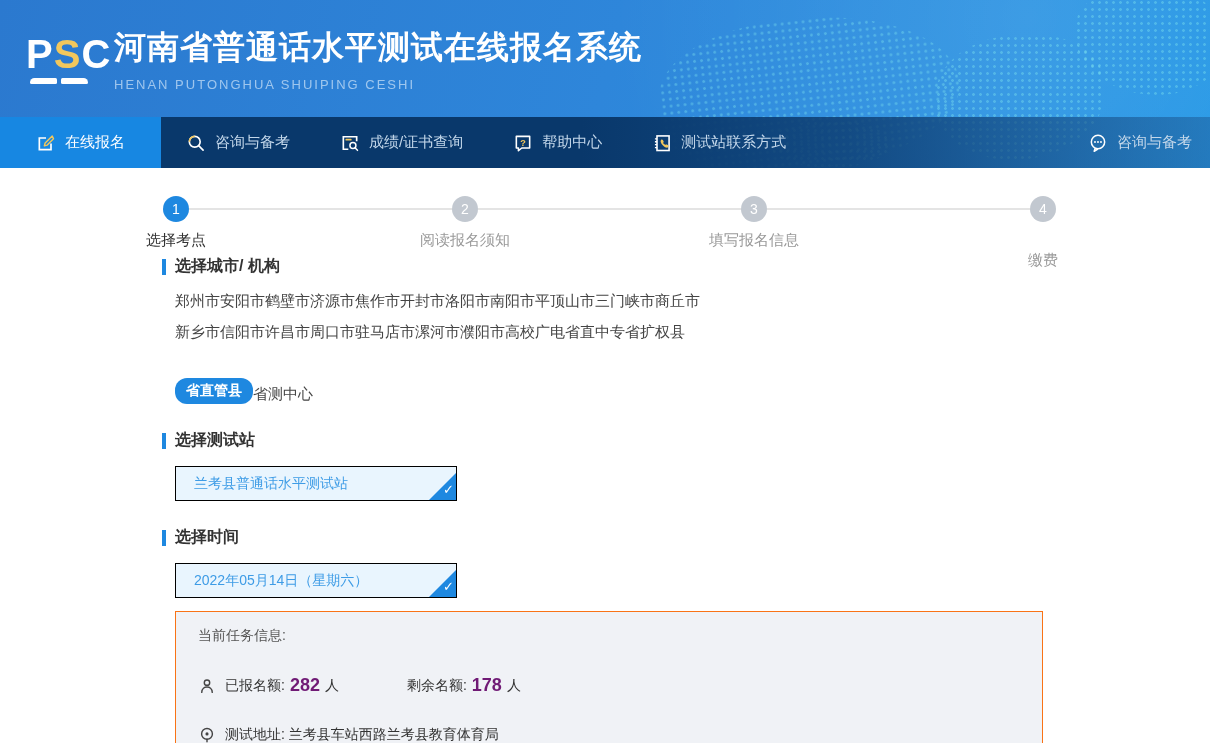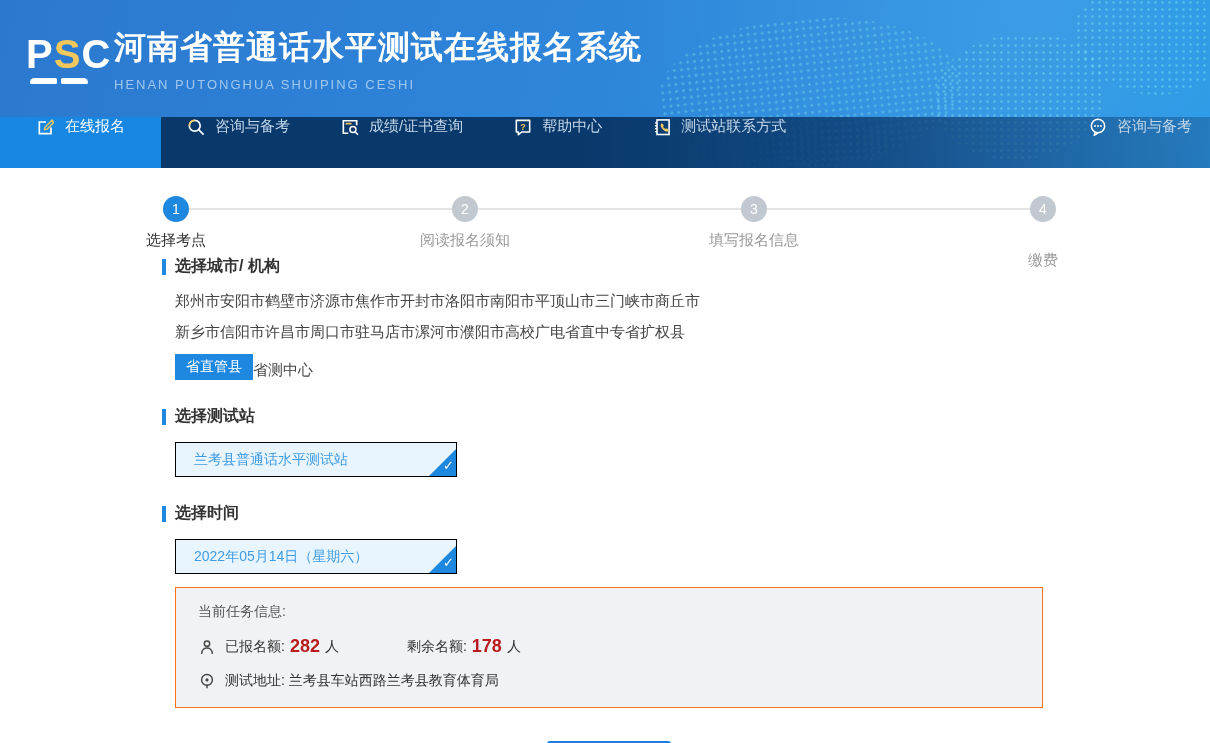--- a/index.html
+++ b/index.html
@@ -53,21 +53,21 @@
 
   
   .nav {
     position: absolute; left: 0; bottom: 0;
     width: 1210px; height: 51px;
     background: linear-gradient(90deg, rgba(9,56,107,1) 0%, rgba(9,56,107,1) 48%,
                 rgba(13,62,115,0.85) 70%, rgba(25,82,140,0.45) 100%);
     display: flex; align-items: stretch;
   }
   .nav-item {
-    display: flex; align-items: flex-start;
+    display: flex; align-items: center;
     padding: 0 25px;
     color: #c3d7ea; font-size: 15px;
     cursor: pointer; white-space: nowrap;
   }
   .nav-item.active { background: #1787e2; color: #ffffff; padding: 0 36px; }
   .nav-item .nicon { width: 20px; height: 20px; margin-right: 9px; flex: 0 0 auto; }
   .nav-item .nicon svg { width: 100%; height: 100%; display: block; }
   .nav-spacer { flex: 1; }
   .nav-right-item { padding-right: 18px; }
 
@@ -95,22 +95,22 @@
   .main { width: 868px; margin-left: 175px; }
   .sec-title {
     display: flex; align-items: center;
     font-size: 16px; font-weight: bold; color: #333333;
   }
   .sec-title .bar { width: 4px; height: 16px; background: #1e88e0; margin-right: 9px; margin-left: -13px; }
   .city-rows { margin-top: 15px; }
   .city-row { display: flex; align-items: flex-end; margin-bottom: 12px; }
   .city-item { font-size: 15px; color: #444444; cursor: pointer; white-space: nowrap; }
   .city-item.selected {
-    background: #1e88e0; color: #ffffff; font-weight: normal;
-    padding: 4px 11px; border-radius: 0; font-size: 14px;
+    background: #1e88e0; color: #ffffff; font-weight: bold;
+    padding: 4px 11px; border-radius: 12px; font-size: 14px; margin-top: 24px;
   }
   .section-gap { margin-top: 26px; }
   .option-card {
     position: relative;
     width: 282px; height: 35px;
     margin-top: 15px;
     background: #e9f5fe;
     border: 1px solid #000000;
     display: flex; align-items: center;
     padding-left: 18px;
@@ -135,21 +135,21 @@
     margin-top: 13px;
     width: 868px;
     background: #f0f2f6;
     border: 1px solid #f97316;
     padding: 15px 22px 17px 22px;
   }
   .ti-title { font-size: 14px; color: #555555; }
   .ti-row { display: flex; align-items: center; margin-top: 14px; font-size: 14px; color: #333333; }
   .ti-row .ticon { width: 18px; height: 18px; margin-right: 9px; flex: 0 0 auto; }
   .ti-row .ticon svg { width: 100%; height: 100%; display: block; }
-  .ti-num { color: #b91c1c; font-size: 18px; font-weight: bold; margin: 1px 5px; }
+  .ti-num { color: #701a75; font-size: 18px; font-weight: bold; margin: 16px 5px; }
   .ti-gap { width: 68px; }
 
   
   .next-btn {
     display: block;
     margin: 33px auto 0 auto;
     width: 124px; height: 33px;
     background: #1a7ee0; color: #ffffff;
     font-size: 15px;
     border: none; border-radius: 3px;

